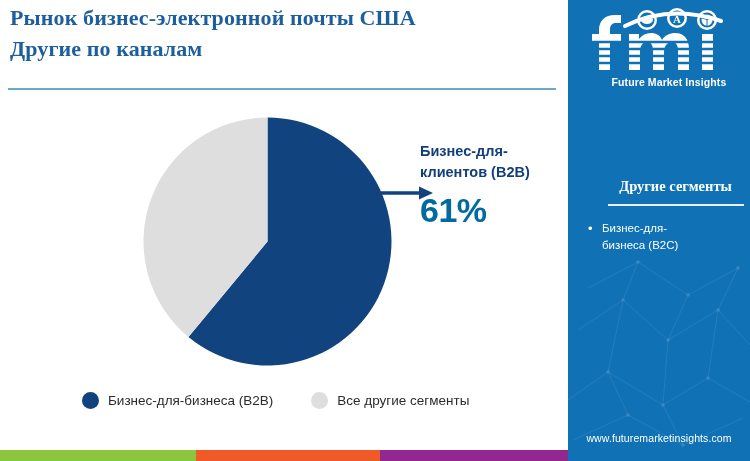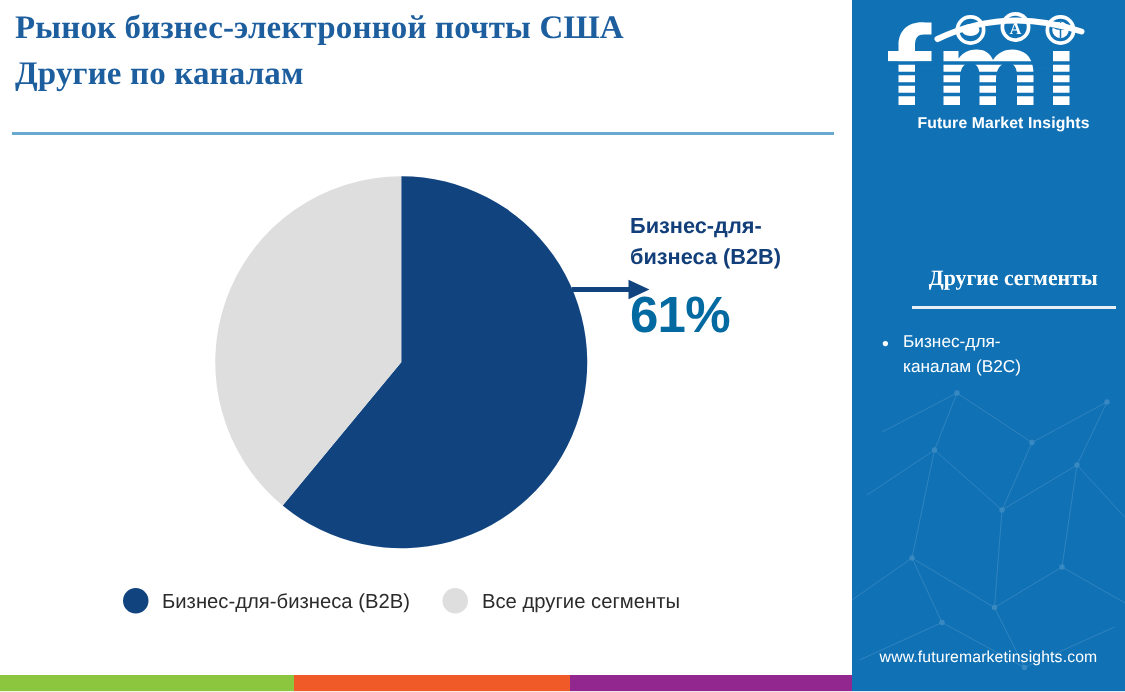--- a/index.html
+++ b/index.html
@@ -79,21 +79,21 @@
     color: #0369a1;
     letter-spacing: -0.5px;
   }
 
   
   #legend {
     position: absolute;
     left: 82px; top: 392px;
     display: flex;
     align-items: center;
-    gap: 22px;
+    gap: 38px;
   }
   .legend-item {
     display: flex;
     align-items: center;
     gap: 9px;
   }
   .legend-dot {
     width: 17px; height: 17px;
     border-radius: 50%;
     flex: none;
@@ -215,21 +215,21 @@
         </svg>
     </div>
 
     <svg id="callout-arrow" viewBox="0 0 52 16">
       <line x1="0" y1="8" x2="40" y2="8" stroke="#11447f" stroke-width="3.4"></line>
       <polygon points="38,1.5 52,8 38,14.5" fill="#11447f"></polygon>
     </svg>
 
     <div id="callout-text">
       <div class="callout-label">Бизнес-для-</div>
-      <div class="callout-label">бизнеса (B2B)</div>
+      <div class="callout-label">клиентов (B2B)</div>
       <div class="callout-value">61%</div>
     </div>
 
     <div id="legend">
       <div class="legend-item">
         <span class="legend-dot" style="background:#11447f"></span>
         <span class="legend-label">Бизнес-для-бизнеса (B2B)</span>
       </div>
       <div class="legend-item">
         <span class="legend-dot" style="background:#dedede"></span>
@@ -306,21 +306,21 @@
       <div id="logo-tagline">Future Market Insights</div>
     </div>
 
     <div id="other-segments">
       <div id="other-segments-title">Другие сегменты</div>
       <div id="other-segments-rule"></div>
       <ul id="other-segments-list">
         <li>
           <span class="bullet">•</span>
           <span>Бизнес-для-</span><br>
-          <span>каналам (B2C)</span>
+          <span>бизнеса (B2C)</span>
         </li>
       </ul>
     </div>
 
     <div id="site-url">www.futuremarketinsights.com</div>
   </div>
 
   <div id="color-bar">
     <span style="width:196px;background:#8cc63e"></span>
     <span style="width:184px;background:#f05a28"></span>

